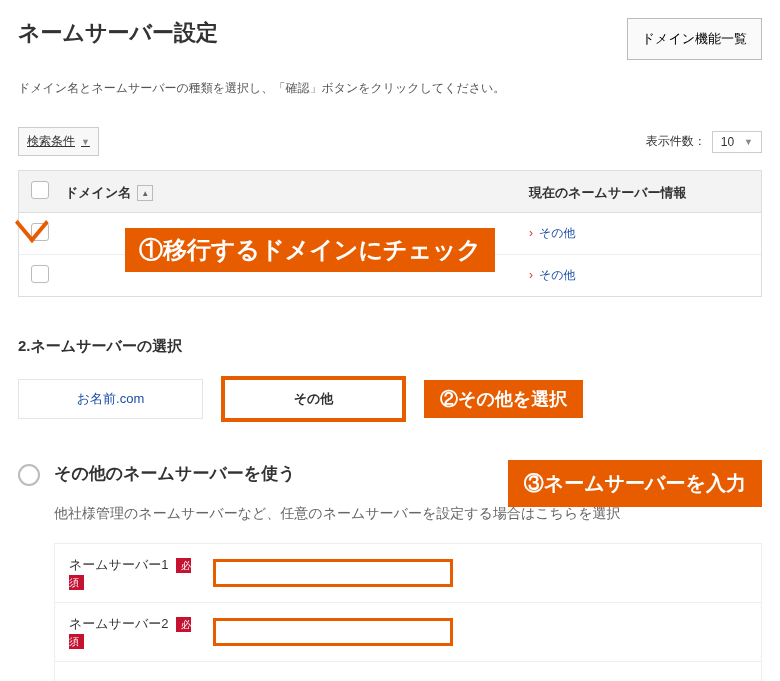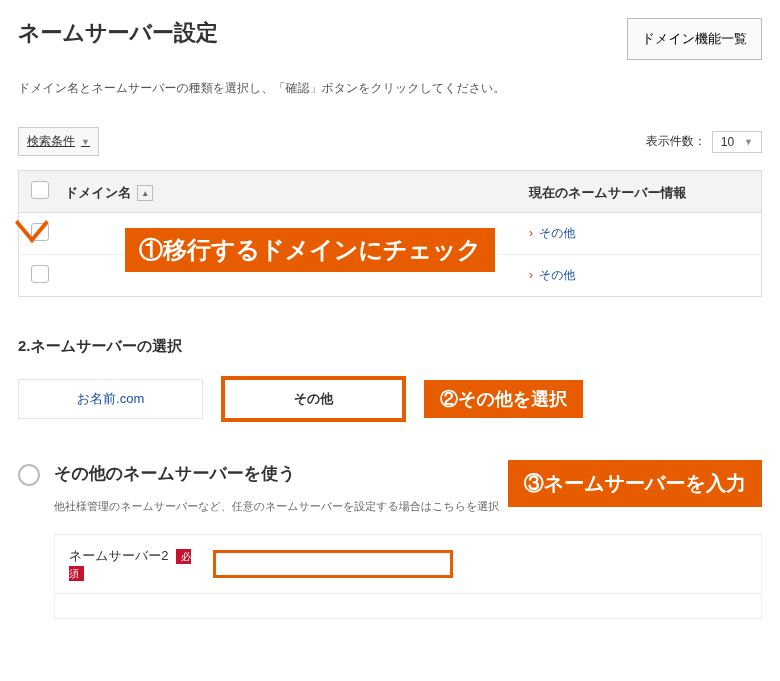--- a/index.html
+++ b/index.html
@@ -43,21 +43,21 @@
 
     .tabs-row { display: flex; align-items: center; gap: 18px; margin-top: 20px; position: relative; }
     .tab { flex: 0 0 auto; width: 185px; text-align: center; padding: 10px 0; border: 1px solid #ddd; font-size: 13px; cursor: pointer; }
     .tab.onamae { color: #1a4ea8; border-color: #e5e5e5; }
     .tab.other { border: 4px solid #e85c00; font-weight: bold; }
     .callout2 { background: #e85c00; color: #fff; font-size: 18px; font-weight: bold; padding: 7px 16px; white-space: nowrap; }
 
     .radio-row { display: flex; align-items: flex-start; gap: 14px; margin-top: 40px; position: relative; }
     .radio { width: 22px; height: 22px; border: 2px solid #bbb; border-radius: 50%; flex-shrink: 0; margin-top: 2px; cursor: pointer; }
     .radio-label { font-size: 17px; font-weight: bold; }
-    .radio-desc { font-size: 11px; color: #666; margin-top: 14px; }
+    .radio-desc { font-size: 14px; color: #666; margin-top: 20px; }
     .callout3 { position: absolute; right: 0; top: -2px; background: #e85c00; color: #fff; font-size: 20px; font-weight: bold; padding: 10px 16px; white-space: nowrap; }
 
     .ns-fields { margin-top: 20px; margin-left: 36px; border: 1px solid #eee; }
     .ns-field-row { display: flex; align-items: center; padding: 12px 14px; border-bottom: 1px solid #eee; gap: 14px; }
     .ns-field-row:last-child { border-bottom: none; }
     .ns-label { width: 130px; font-size: 13px; }
     .req-badge { background: #c41230; color: #fff; font-size: 10px; padding: 2px 5px; margin-left: 4px; }
     .ns-input { width: 240px; height: 28px; border: 3px solid #e85c00; background: #fff; }
   </style>
 </head>
@@ -136,20 +136,27 @@
     <div>
       <div class="radio-label">その他のネームサーバーを使う</div>
       <div class="radio-desc">他社様管理のネームサーバーなど、任意のネームサーバーを設定する場合はこちらを選択</div>
     </div>
     <div class="callout3">③ネームサーバーを入力</div>
   </div>
 
   <div class="ns-fields">
     <div class="ns-field-row">
       <div class="ns-label">
+        <span>ネームサーバー1</span>
+        <span class="req-badge">必須</span>
+      </div>
+      <div class="ns-input"></div>
+    </div>
+    <div class="ns-field-row">
+      <div class="ns-label">
         <span>ネームサーバー2</span>
         <span class="req-badge">必須</span>
       </div>
       <div class="ns-input"></div>
     </div>
     <div class="ns-field-row">
       
       
       
     </div>

